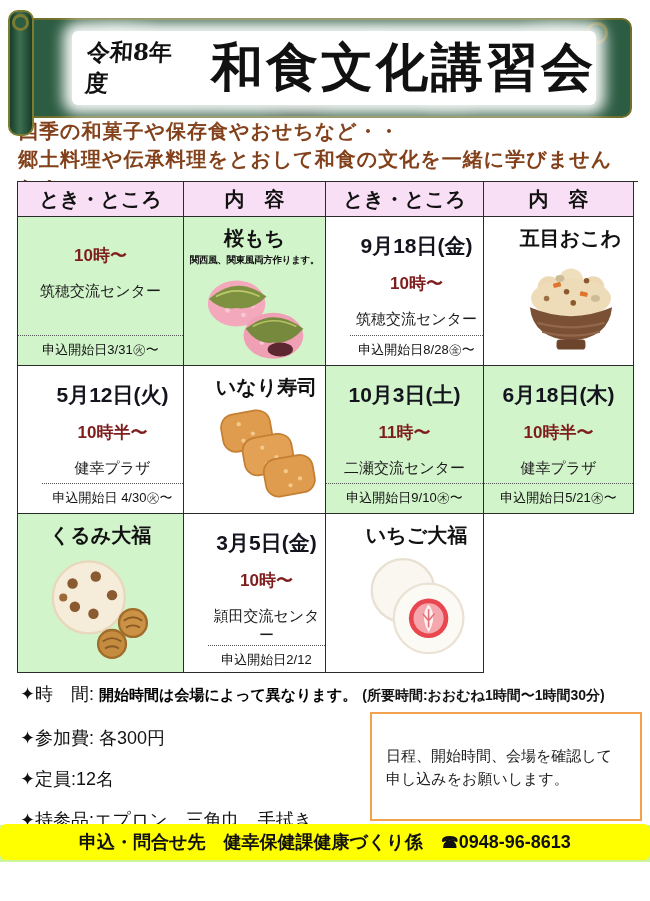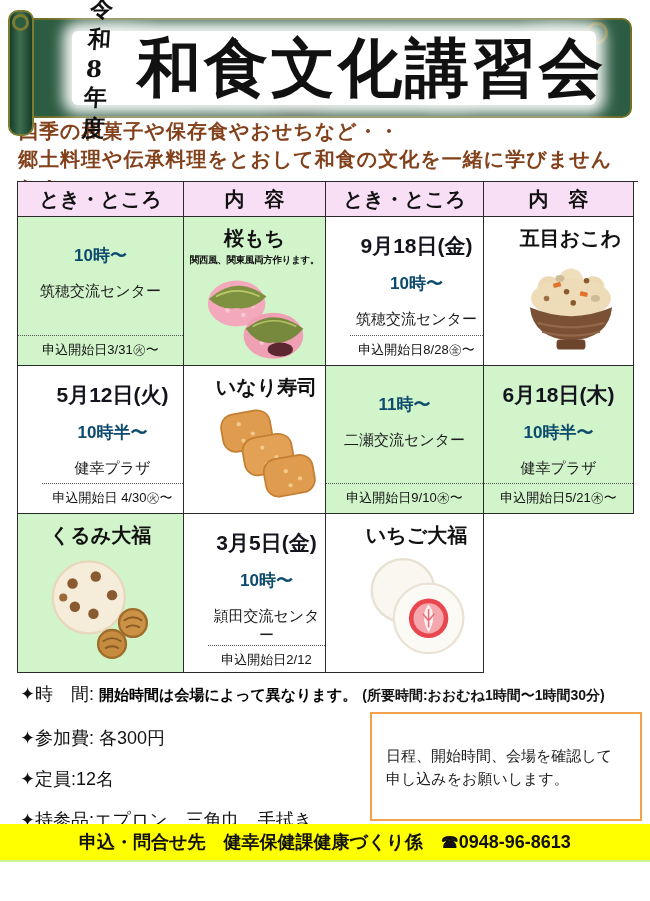--- a/index.html
+++ b/index.html
@@ -23,41 +23,41 @@
       radial-gradient(circle at 30% 60%,rgba(0,0,0,.18) 0 3%,transparent 9%),
       radial-gradient(circle at 58% 30%,rgba(255,255,255,.15) 0 2%,transparent 7%);
     z-index:1;}
   .curl-tr{position:absolute;right:22px;top:2px;width:16px;height:16px;
     border:3px solid #70702c;border-radius:50%;background:#2c5c42;z-index:2;}
   .banner-inner{position:absolute;left:46px;right:34px;top:11px;bottom:11px;background:#fff;
     border-radius:6px;box-shadow:0 0 14px 9px rgba(255,255,255,.95);
     display:flex;align-items:center;z-index:2;}
   .year-label{font-family:"DejaVu Serif",serif;font-weight:bold;font-size:23px;margin-left:14px;
     transform:skewX(-4deg);}
-  .banner-title{font-family:"DejaVu Serif",serif;font-weight:bold;font-size:64px;margin-left:28px;
+  .banner-title{font-family:"DejaVu Serif",serif;font-weight:bold;font-size:52px;margin-left:28px;
     letter-spacing:3px;white-space:nowrap;}
 
   
   .intro{position:absolute;left:18px;top:117px;font-family:"DejaVu Serif",serif;
     font-weight:bold;font-size:20px;color:#82411b;line-height:28px;letter-spacing:1px;}
 
   
   .tbl{position:absolute;left:17px;top:181px;width:620px;display:grid;
     grid-template-columns:166px 142px 158px 150px;
     grid-template-rows:35px 149px 148px 159px;
     border-top:1px solid #2b2b2b;border-left:1px solid #2b2b2b;}
   .cell{border-right:1px solid #2b2b2b;border-bottom:1px solid #2b2b2b;box-sizing:border-box;
     overflow:hidden;}
   .th{background:#f8dff5;display:flex;align-items:center;justify-content:center;
     font-weight:bold;font-size:20px;}
   .green{background:#d2f4cb;}
   .white{background:#ffffff;padding-left:24px;}
   .when{display:flex;flex-direction:column;align-items:center;text-align:center;padding-top:15px;}
   .date{font-size:21px;font-weight:bold;color:#14141e;}
-  .time{font-size:17px;font-weight:bold;margin-top:12px;color:#0c4a6e;}
+  .time{font-size:17px;font-weight:bold;margin-top:12px;color:#7f1d1d;}
   .venue{font-size:15px;margin-top:15px;color:#1c1c1c;}
   .apply{margin-top:auto;width:100%;border-top:1px dotted #555;font-size:13px;
     padding:5px 1px 6px;box-sizing:border-box;color:#111;}
   .what{display:flex;flex-direction:column;align-items:center;padding-top:8px;}
   .food-title{font-size:20px;font-weight:bold;}
   .food-note{font-size:9.5px;font-weight:bold;margin-top:2px;letter-spacing:-0.3px;}
   .food-img{margin-top:2px;}
 
   
   .details{position:absolute;left:20px;top:682px;width:622px;height:142px;font-size:18px;}
@@ -65,21 +65,21 @@
   .dline-time{margin-bottom:20px;}
   .red-text{color:#000000;font-weight:bold;font-size:15px;}
   .small-note{font-size:14px;font-weight:bold;}
   .note-box{position:absolute;right:0;top:30px;width:240px;height:62px;background:#fff;
     border:2px solid #f2a24c;padding:30px 14px 13px;font-size:15px;line-height:1.55;color:#222;}
 
   
   .bar{position:absolute;left:0;width:650px;display:flex;align-items:center;justify-content:center;
     font-weight:bold;}
   .bar-green{top:825px;height:37px;background:#ccf59e;font-size:17px;}
-  .bar-yellow{top:824px;height:36px;background:#ffff00;font-size:18px;}
+  .bar-yellow{top:824px;height:36px;background:#ffff00;font-size:18px;border-radius:6px;}
 </style>
 </head>
 <body>
 
 <div class="page">
 
   <div class="banner">
     <div class="roll-left"></div>
     <div class="scroll-panel">
       <div class="curl-tr"></div>
@@ -175,20 +175,21 @@
           <circle cx="50" cy="52" r="1.8" fill="#f3c98b"></circle>
         <g transform="rotate(-10 68 62)">
             <rect x="48" y="46" width="42" height="32" rx="11" fill="#e09c4e" stroke="#c47f33" stroke-width="1.5"></rect>
           </g>
         <circle cx="66" cy="58" r="1.8" fill="#f3c98b"></circle>
           <circle cx="78" cy="64" r="1.8" fill="#f3c98b"></circle>
           <circle cx="70" cy="70" r="1.8" fill="#f3c98b"></circle>
       </svg>
     </div>
     <div class="cell when green">
+      <div class="date">10月3日(土)</div>
       <div class="time">11時〜</div>
       <div class="venue">二瀬交流センター</div>
       <div class="apply">申込開始日9/10㊍〜</div>
     </div>
 
     <div class="cell when green">
       <div class="date">6月18日(木)</div>
       <div class="time">10時半〜</div>
       <div class="venue">健幸プラザ</div>
       <div class="apply">申込開始日5/21㊍〜</div>

